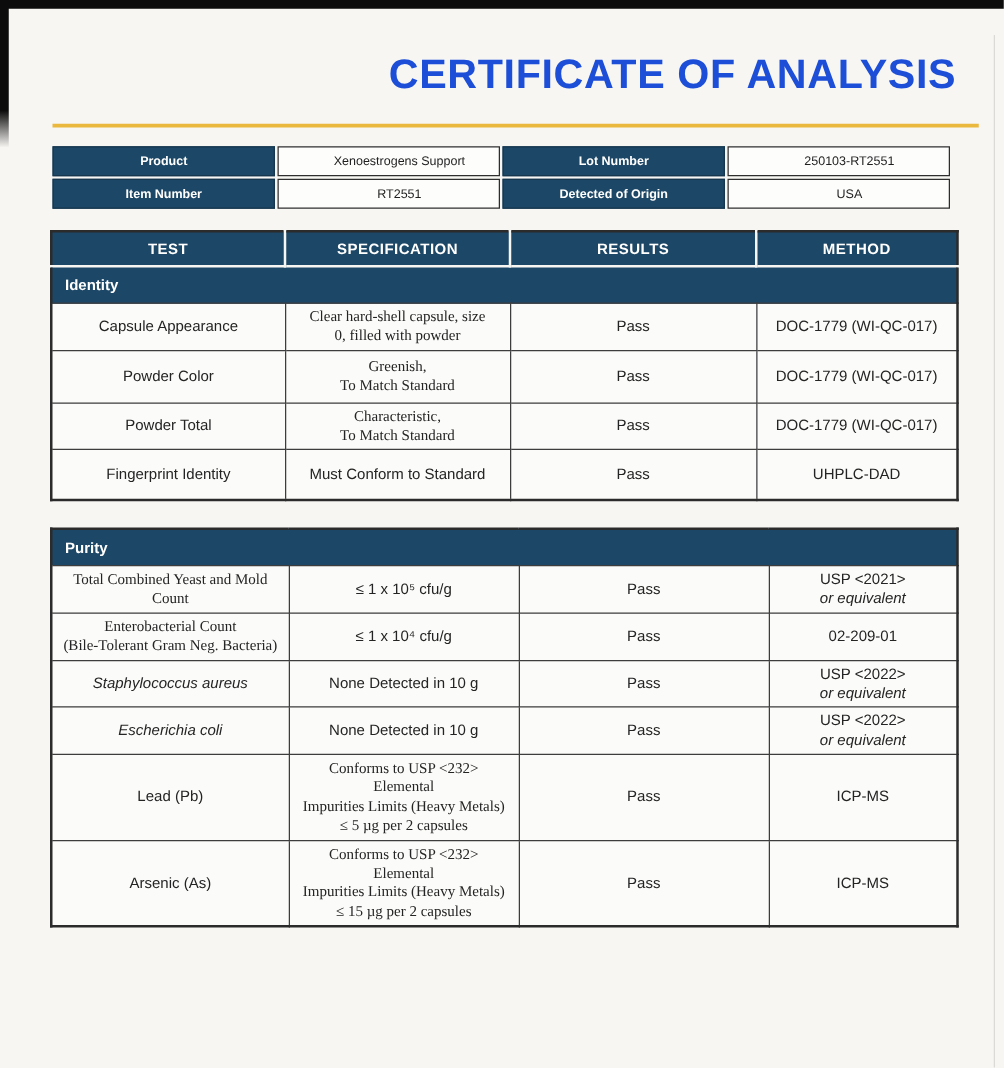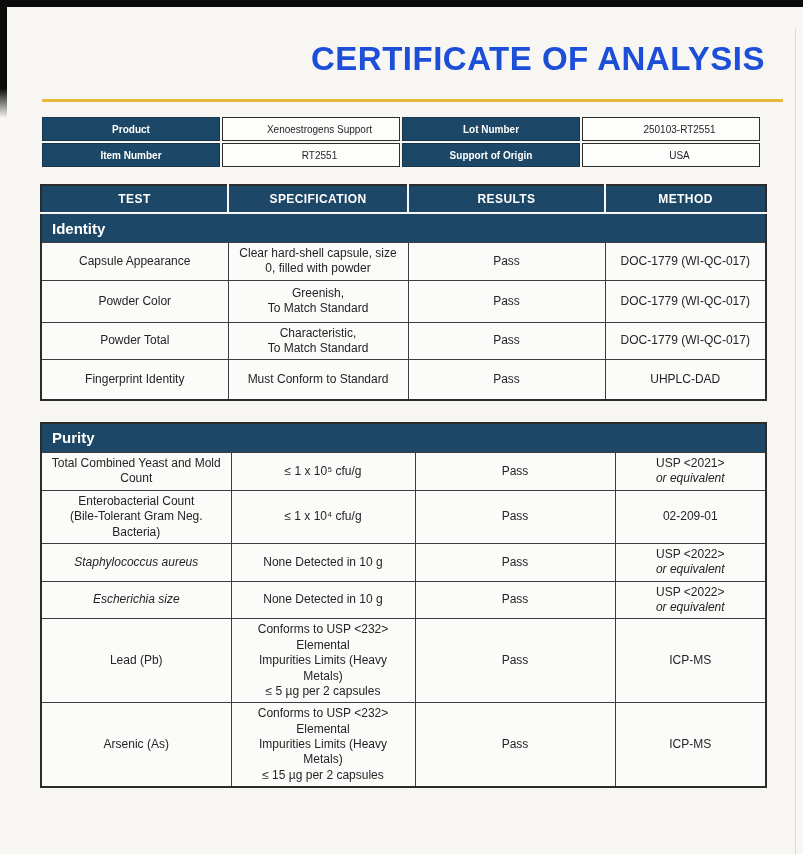--- a/index.html
+++ b/index.html
@@ -32,28 +32,28 @@
 
   
   .coa-table{width:725px;border-collapse:collapse;border:2px solid #2b2b2b;background:#fbfbf9;}
   .coa-table th{
     background:#1d4766;color:#ffffff;font-size:12px;font-weight:700;letter-spacing:.4px;
     height:24px;border-right:2px solid #f7f6f3;border-bottom:2px solid #f7f6f3;
     text-align:center;vertical-align:middle;
   }
   .coa-table th:last-child{border-right:none;}
   .coa-table td.section{
-    background:#1d4766;color:#ffffff;font-size:15px;font-weight:700;
+    background:#1d4766;color:#ffffff;font-size:12px;font-weight:700;
     text-align:left;padding:5px 10px;height:18px;border:none;
   }
   .coa-table td.cell{
     border:1px solid #3d3d3d;font-size:12px;text-align:center;vertical-align:middle;
     padding:3px 8px;line-height:1.28;color:#242424;
   }
-  .pre{white-space:pre-line;}
+  .pre{white-space:pre-line;font-family:Liberation Serif, serif;}
   .it{font-style:italic;}
   .m,.m-note{display:block;}
   .m-note{font-style:italic;}
   .pt{margin-top:21px;}
 </style>
 </head>
 <body>
 
 <div class="scan-top"></div>
 <div class="scan-left"></div>
@@ -74,21 +74,21 @@
     <tbody>
       <tr>
         <td class="lbl">Product</td>
         <td class="val">Xenoestrogens Support</td>
         <td class="lbl">Lot Number</td>
         <td class="val">250103-RT2551</td>
       </tr>
       <tr>
         <td class="lbl">Item Number</td>
         <td class="val">RT2551</td>
-        <td class="lbl">Support of Origin</td>
+        <td class="lbl">Detected of Origin</td>
         <td class="val">USA</td>
       </tr>
     </tbody>
   </table>
 
   <table class="coa-table">
     <colgroup>
         <col style="width:187px">
         <col style="width:180px">
         <col style="width:197px">
@@ -167,21 +167,21 @@
       <tr style="height:37px">
         <td class="cell it">Staphylococcus aureus</td>
         <td class="cell">None Detected in 10 g</td>
         <td class="cell">Pass</td>
         <td class="cell">
           <span class="m">USP &lt;2022&gt;</span>
           <span class="m-note">or equivalent</span>
         </td>
       </tr>
       <tr style="height:36px">
-        <td class="cell it">Escherichia size</td>
+        <td class="cell it">Escherichia coli</td>
         <td class="cell">None Detected in 10 g</td>
         <td class="cell">Pass</td>
         <td class="cell">
           <span class="m">USP &lt;2022&gt;</span>
           <span class="m-note">or equivalent</span>
         </td>
       </tr>
       <tr style="height:50px">
         <td class="cell">Lead (Pb)</td>
         <td class="cell pre">Conforms to USP &lt;232&gt; Elemental

